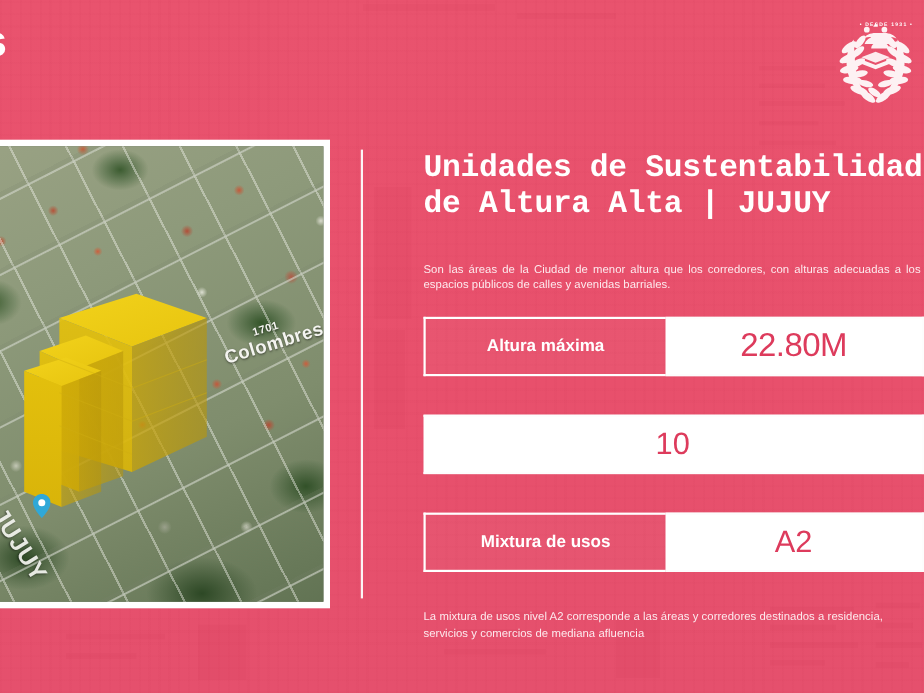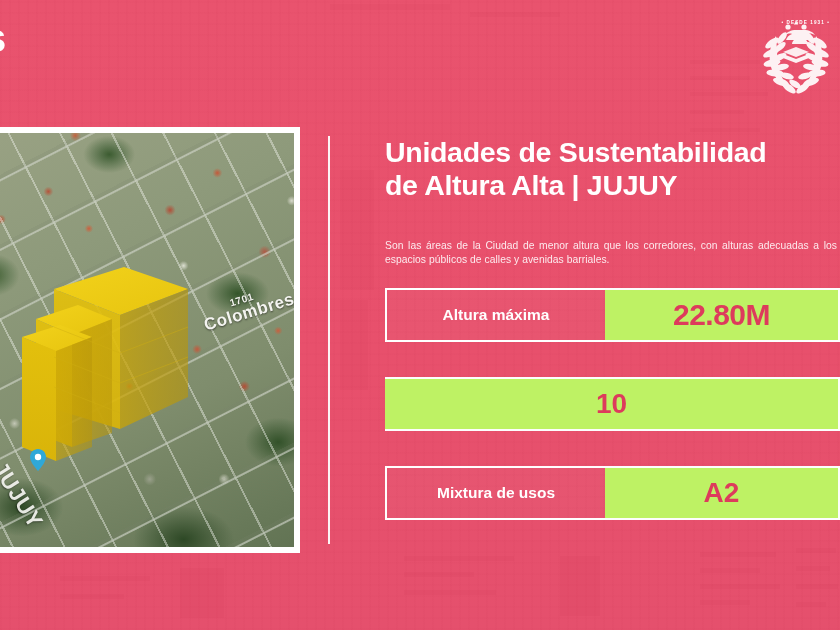--- a/index.html
+++ b/index.html
@@ -131,42 +131,43 @@
     background:#fdfdfd; z-index:5; opacity:.95;
   }
 
   
   #content{
     position:absolute; left:385px; top:136px; width:455px; z-index:5;
   }
   #title{
     color:#ffffff; font-weight:bold; font-size:28.5px; line-height:1.17;
     letter-spacing:-.3px;
+    font-family:Liberation Mono, monospace;
   }
   #subtitle{
     margin-top:36px; color:#fdeaee; font-size:10.3px; line-height:1.42;
     text-align:justify; width:452px; letter-spacing:.05px;
   }
 
   
   #rows{ margin-top:20px; }
   .row{
     display:flex; align-items:stretch; height:54px; margin-bottom:35px;
     width:455px;
   }
   .row-label{
     width:220px; border:2px solid #fff; border-right:none;
     display:flex; align-items:center; justify-content:center;
     color:#fff; font-weight:bold; font-size:15.5px;
     background:rgba(255,255,255,.03);
   }
   .row-value{
-    flex:1; background:#bef264;
+    flex:1; background:#ffffff;
     display:flex; align-items:center; justify-content:center;
-    color:#dd3b5c; font-weight:bold;
+    color:#dd3b5c; font-weight:normal;
     border:2px solid #fdfdfd; border-left:none;
   }
   .row-value.big{ font-size:30px; letter-spacing:-.5px; }
   .row-value.mid{ font-size:28px; }
 
   #footnote{
     margin-top:4px; color:#fdeaee; font-size:10.3px; line-height:1.45;
     width:456px; letter-spacing:.05px;
   }
 </style>
@@ -318,13 +319,14 @@
     </div>
     <div class="row">
       <div class="row-value mid">10</div>
     </div>
     <div class="row">
       <div class="row-label">Mixtura de usos</div>
       <div class="row-value mid">A2</div>
     </div>
   </div>
 
+  <div id="footnote">La mixtura de usos nivel A2 corresponde a las áreas y corredores destinados a residencia, servicios y comercios de mediana afluencia</div>
 </div>
 
 </body></html>

